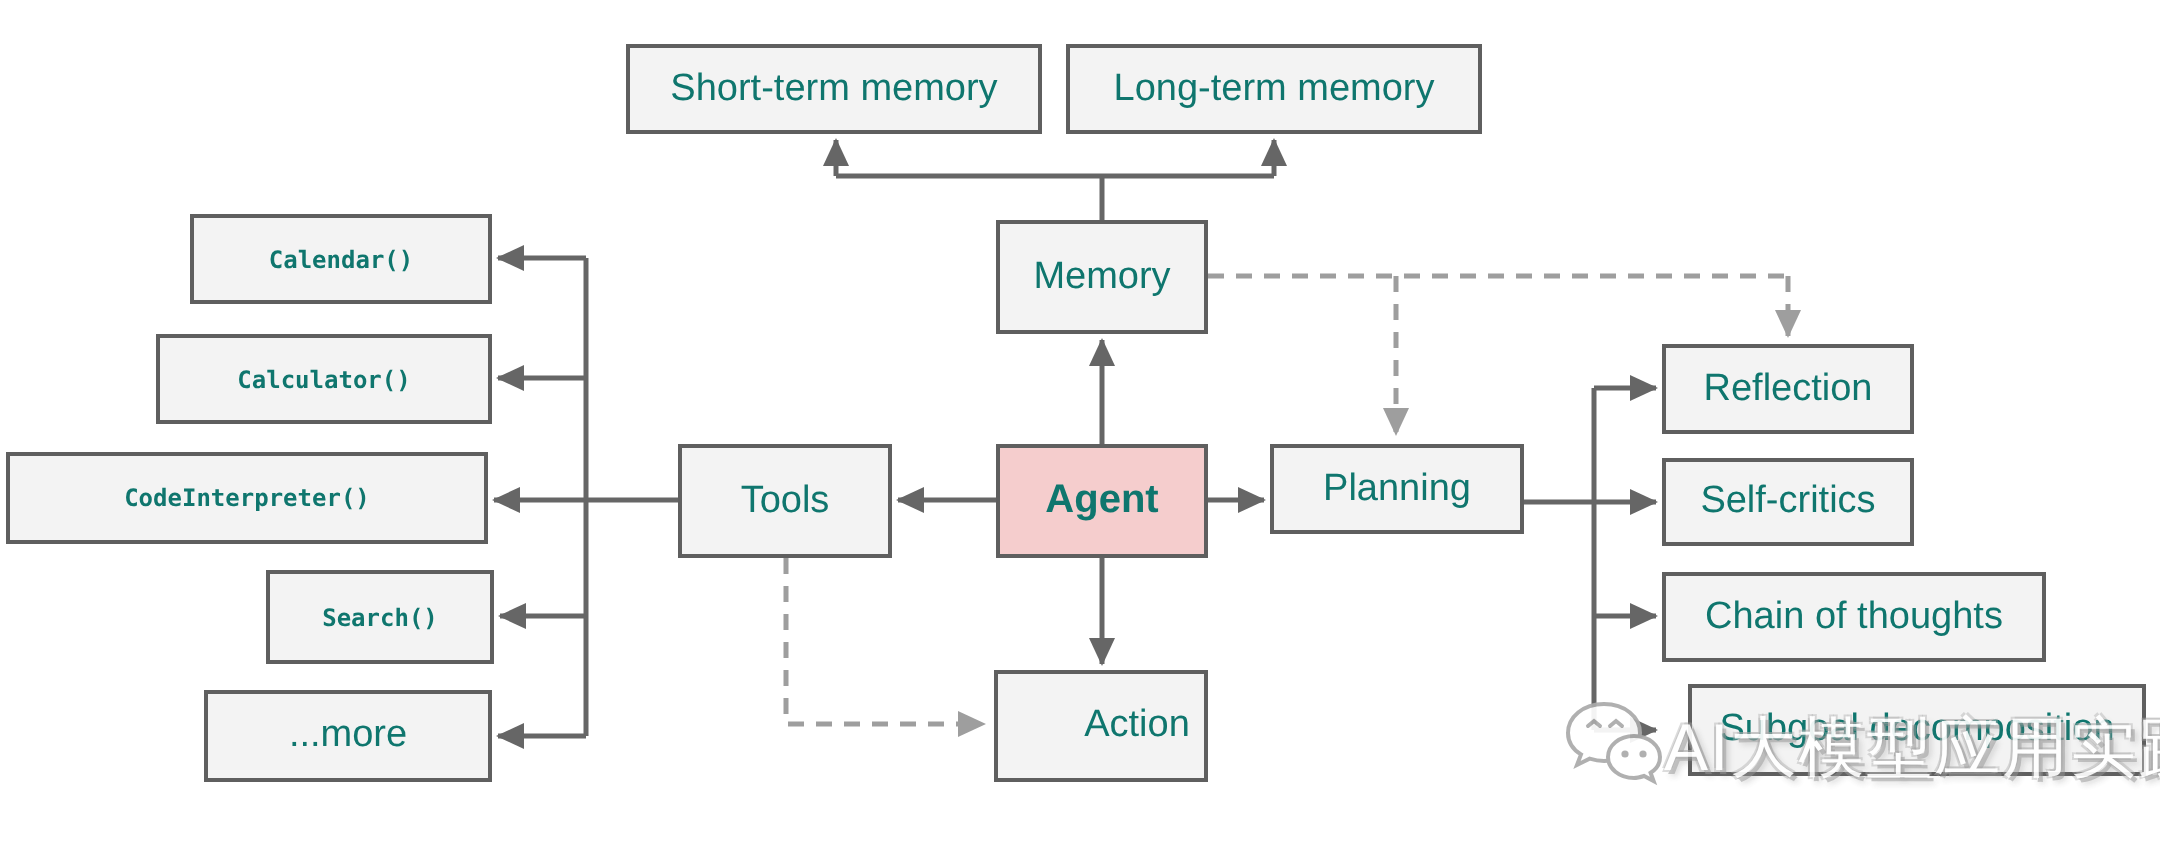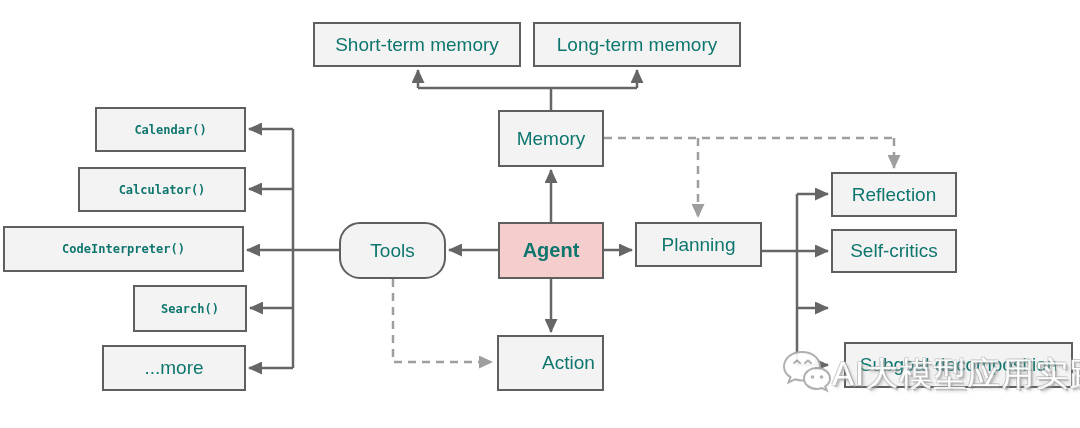--- a/index.html
+++ b/index.html
@@ -39,21 +39,21 @@
   }
   #node-agent {
     background: var(--agent-fill, #f5cdcd);
     font-weight: 700;
     font-size: 20px;
   }
   
   #node-memory   { left: 498px; top: 110px; width: 106px; height: 57px; }
   #node-agent    { left: 498px; top: 222px; width: 106px; height: 57px; }
   #node-action   { left: 497px; top: 335px; width: 107px; height: 56px; padding-left: 36px; }
-  #node-tools    { left: 339px; top: 222px; width: 107px; height: 57px; border-radius: 21px; }
+  #node-tools    { left: 339px; top: 222px; width: 107px; height: 57px; }
   #node-planning { left: 635px; top: 222px; width: 127px; height: 45px; }
   
   #node-short-term { left: 313px; top: 22px; width: 208px; height: 45px; }
   #node-long-term  { left: 533px; top: 22px; width: 208px; height: 45px; }
   
   #node-calendar    { left: 95px;  top: 107px; width: 151px; height: 45px; }
   #node-calculator  { left: 78px;  top: 167px; width: 168px; height: 45px; }
   #node-codeinterp  { left: 3px;   top: 226px; width: 241px; height: 46px; }
   #node-search      { left: 133px; top: 285px; width: 114px; height: 47px; }
   #node-more        { left: 102px; top: 345px; width: 144px; height: 46px; }
@@ -145,20 +145,21 @@
   <div class="node" id="node-long-term">Long-term memory</div>
 
   <div class="node mono" id="node-calendar">Calendar()</div>
   <div class="node mono" id="node-calculator">Calculator()</div>
   <div class="node mono" id="node-codeinterp">CodeInterpreter()</div>
   <div class="node mono" id="node-search">Search()</div>
   <div class="node" id="node-more">...more</div>
 
   <div class="node" id="node-reflection">Reflection</div>
   <div class="node" id="node-selfcritics">Self-critics</div>
+  <div class="node" id="node-chain">Chain of thoughts</div>
   <div class="node" id="node-subgoal">Subgoal decomposition</div>
 
   <div class="watermark">
     <svg width="52" height="52" viewBox="0 0 52 52">
       <g fill="#ffffff" stroke="#aaaaaa" stroke-width="2">
         <path d="M22,4 C11.5,4 4,10.5 4,18.5 C4,23 6.5,26.8 10.5,29.2 L8.5,34.5 L14.8,31.3 C17,32 19.4,32.5 22,32.5 C32.5,32.5 40,26 40,18.5 C40,10.5 32.5,4 22,4 Z"></path>
         <path d="M37,20 C44.5,20 50,24.8 50,30.5 C50,33.8 48.2,36.6 45.3,38.4 L46.8,42.5 L42,40 C40.4,40.5 38.7,41 37,41 C29.5,41 24,36.2 24,30.5 C24,24.8 29.5,20 37,20 Z"></path>
       </g>
       <g stroke="#aaaaaa" stroke-width="2" fill="none" stroke-linecap="round">
         <path d="M14,15 l3,-2.5 l3,2.5"></path>

